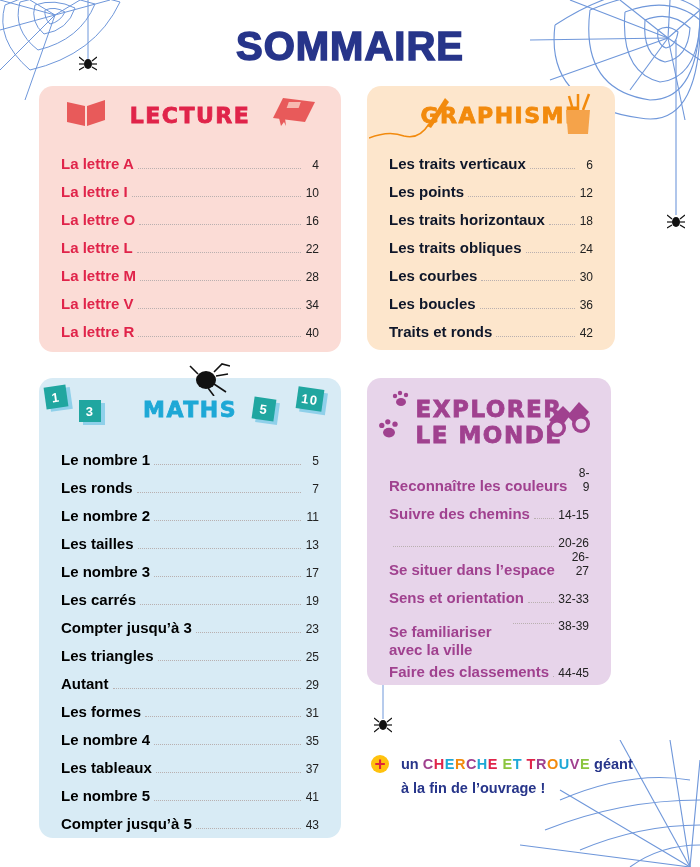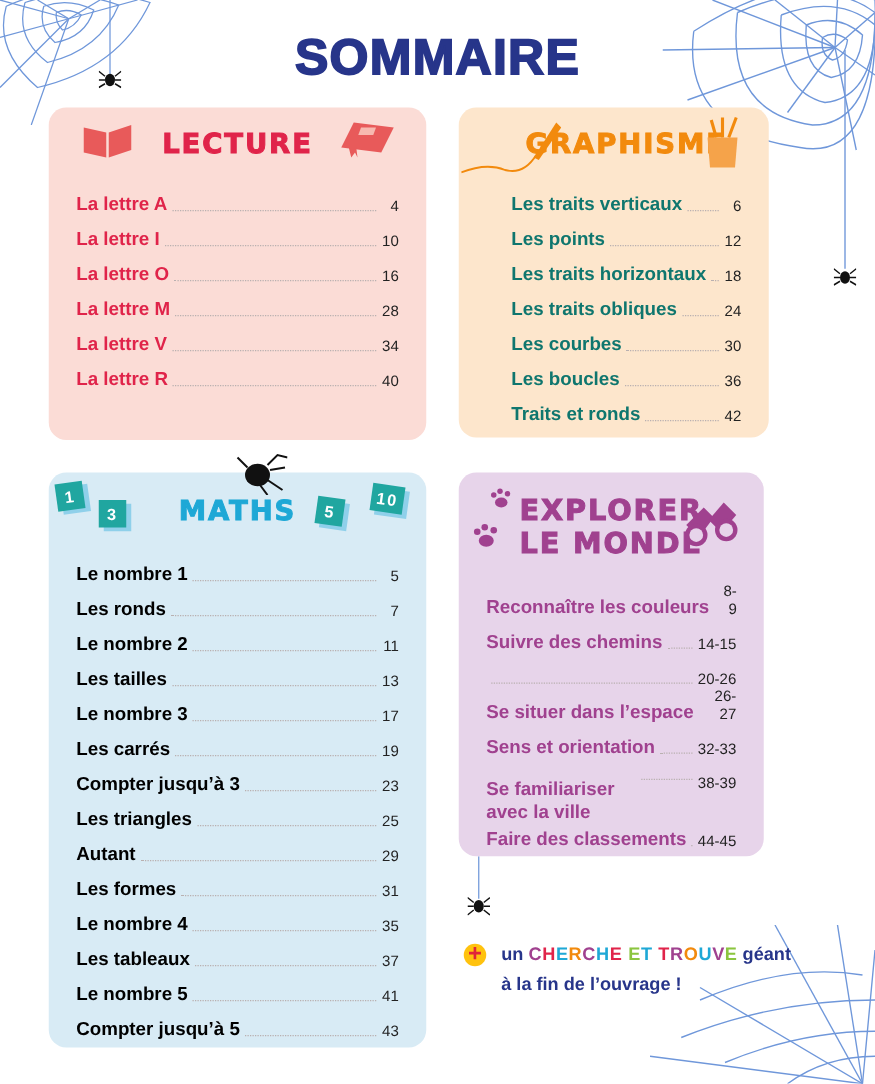--- a/index.html
+++ b/index.html
@@ -37,21 +37,21 @@
   }
   .toc-row .t { white-space: nowrap; }
   .toc-row .dots {
     flex: 1; border-bottom: 1.5px dotted #b9b0b0; margin: 0 4px; transform: translateY(-3px);
   }
   .toc-row .p {
     font-family: "Liberation Sans", sans-serif; font-weight: normal; font-size: 12px; color: #222;
     min-width: 14px; text-align: right;
   }
   .panel-lecture .toc-row .t { color: #e0244a; }
-  .panel-graph .toc-row .t { color: #0f766e; margin-left: 20px; }
+  .panel-graph .toc-row .t { color: #0f172a; }
   .panel-maths .toc-row .t { color: #000000; }
   .panel-explore .toc-row .t { color: #a0418f; margin-top: 29px; }
   .panel-explore .toc-row.two-line { height: 46px; align-items: center; padding-bottom: 6px; }
   .panel-explore .toc-row.two-line .t { white-space: normal; line-height: 18px; width: 120px; }
 
   .cube {
     position: absolute; width: 22px; height: 22px; background: #20a6a0;
     color: #fff; font-weight: bold; font-size: 13px; display: flex; align-items: center; justify-content: center;
     font-family: "Liberation Sans", sans-serif;
     box-shadow: 4px 3px 0 #8fd0ea;
@@ -170,20 +170,25 @@
         <span class="t">La lettre I</span>
         <span class="dots"></span>
         <span class="p">10</span>
       </li>
     <li class="toc-row">
         <span class="t">La lettre O</span>
         <span class="dots"></span>
         <span class="p">16</span>
       </li>
     <li class="toc-row">
+        <span class="t">La lettre L</span>
+        <span class="dots"></span>
+        <span class="p">22</span>
+      </li>
+    <li class="toc-row">
         <span class="t">La lettre M</span>
         <span class="dots"></span>
         <span class="p">28</span>
       </li>
     <li class="toc-row">
         <span class="t">La lettre V</span>
         <span class="dots"></span>
         <span class="p">34</span>
       </li>
     <li class="toc-row">

